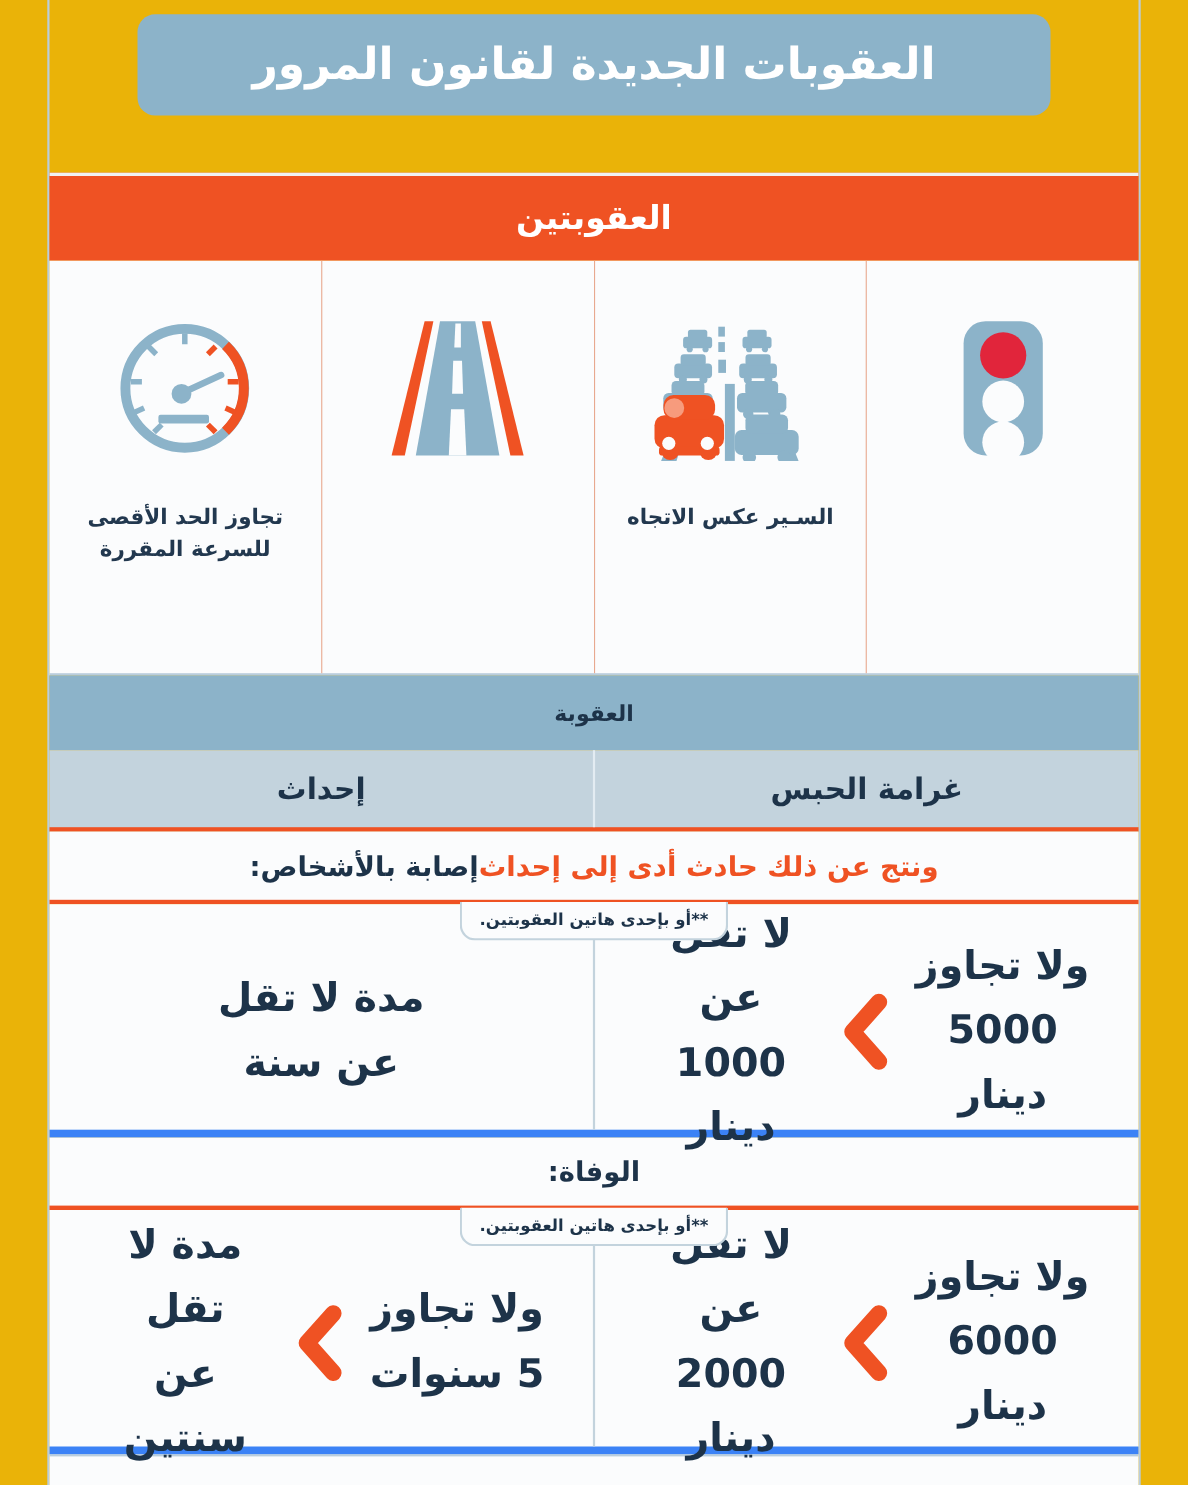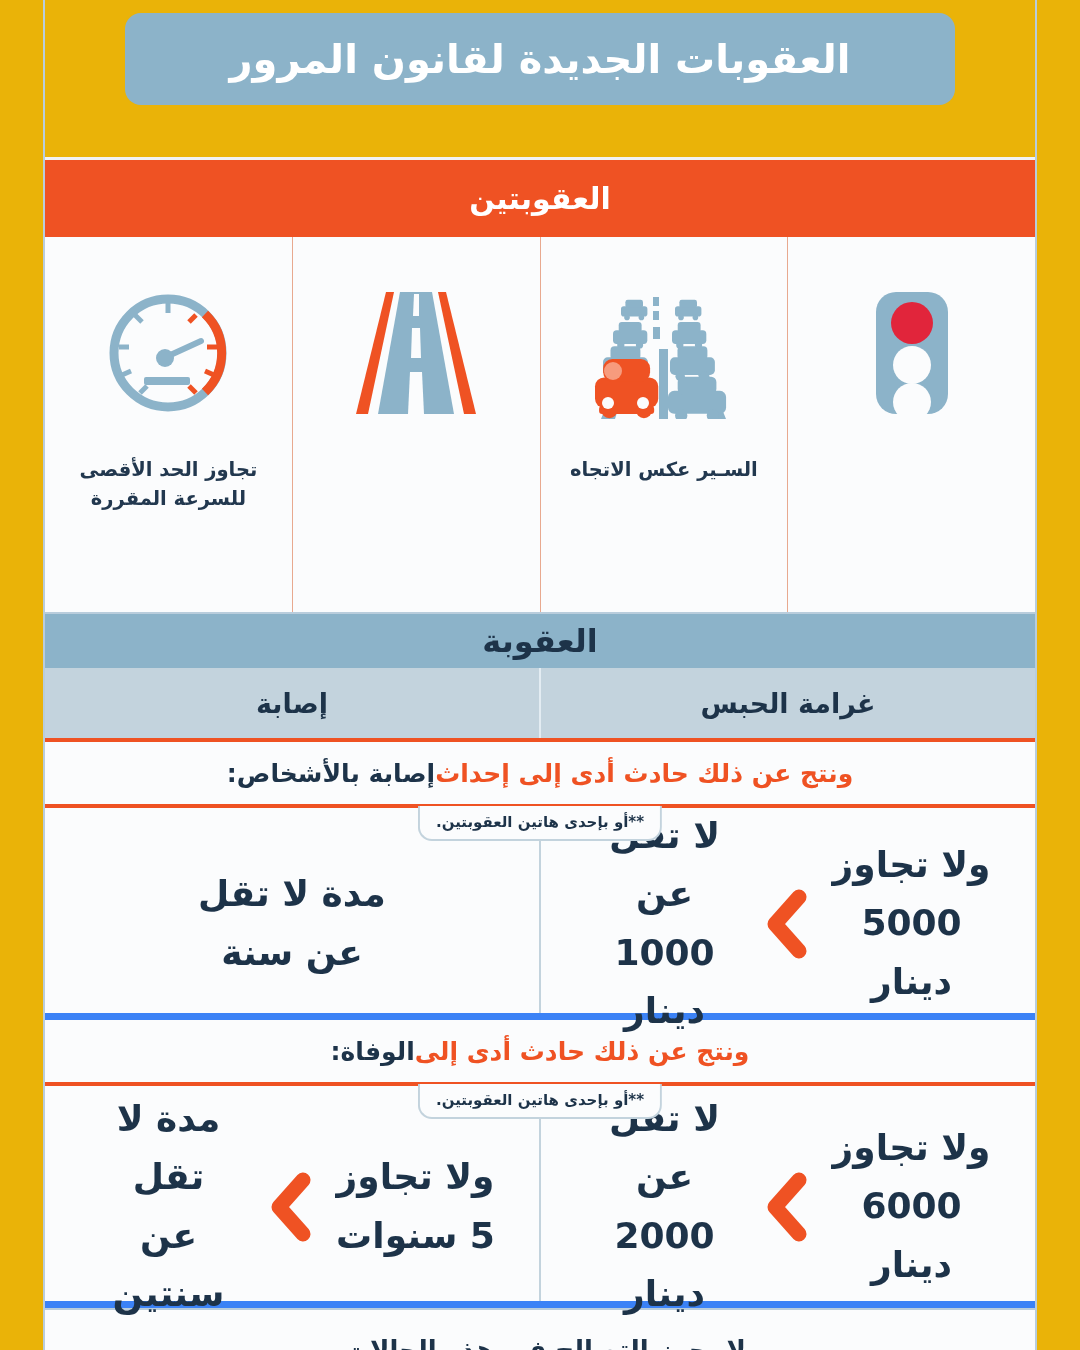--- a/index.html
+++ b/index.html
@@ -62,23 +62,23 @@
   }
   .vcell:last-child{border-left:none;}
   .vicon{height:140px;display:flex;align-items:center;justify-content:center;}
   .vcap{
     margin-top:16px;
     font-size:19.5px;line-height:1.5;
     color:#22384f;font-weight:bold;text-align:center;
   }
 
   .penalty-head{
-    height:54px;background:#8cb3c9;
-    display:flex;align-items:center;justify-content:center;
-    color:#1d3349;font-size:32px;font-weight:bold;
+    height:68px;background:#8cb3c9;
+    display:flex;align-items:center;justify-content:center;
+    color:#1d3349;font-size:20px;font-weight:bold;
   }
   .penalty-sub{
     display:flex;height:70px;background:#c3d3dd;
     border-bottom:4px solid #ef5223;
   }
   .penalty-sub > div{
     flex:1;display:flex;align-items:center;justify-content:center;
     color:#1d3349;font-size:27px;font-weight:bold;
   }
   .penalty-sub > div:first-child{border-left:2px solid #e3ecf2;}
@@ -276,21 +276,21 @@
         </div>
         <div class="vcap">تجاوز الحد الأقصى<br>للسرعة المقررة</div>
       </div>
 
     </div>
 
     <div class="penalty-head">العقوبة</div>
 
     <div class="penalty-sub">
       <div>غرامة الحبس</div>
-      <div>إصابة</div>
+      <div>إحداث</div>
     </div>
 
     <div class="case-head">
       <span>ونتج عن ذلك حادث أدى إلى إحداث </span>
         <span class="hi">إصابة بالأشخاص:</span>
     </div>
     <div class="case-body">
       <div class="note">**أو بإحدى هاتين العقوبتين.</div>
       <div class="half fine">
         <div class="valbox">ولا تجاوز<br>5000 دينار</div>
@@ -300,21 +300,20 @@
           </svg>
         </div>
         <div class="valbox">لا تقل عن<br>1000 دينار</div>
       </div>
       <div class="half jail">
         <div class="valbox single">مدة لا تقل<br>عن سنة</div>
       </div>
     </div>
 
     <div class="case-head">
-      <span>ونتج عن ذلك حادث أدى إلى </span>
         <span class="hi">الوفاة:</span>
     </div>
     <div class="case-body tall">
       <div class="note">**أو بإحدى هاتين العقوبتين.</div>
       <div class="half fine">
         <div class="valbox">ولا تجاوز<br>6000 دينار</div>
         <div class="chev">
           <svg width="46" height="70" viewBox="0 0 46 70">
             <polyline points="34,8 10,35 34,62" fill="none" stroke="#ef5223" stroke-width="15" stroke-linecap="round" stroke-linejoin="round"></polyline>
           </svg>

